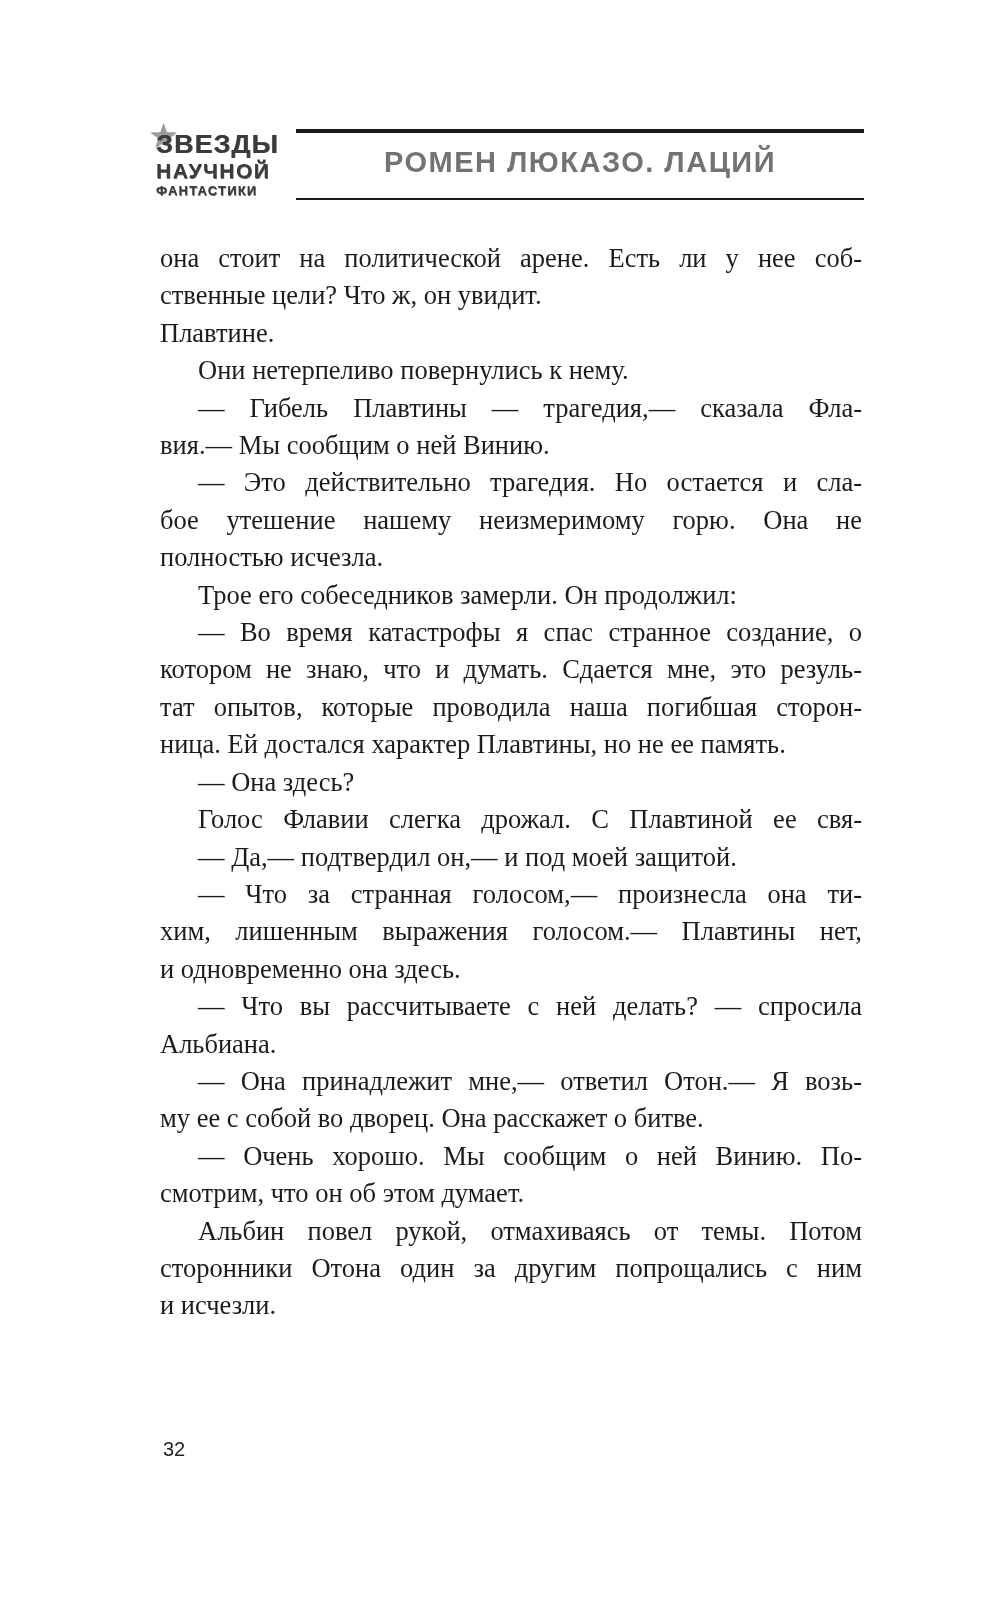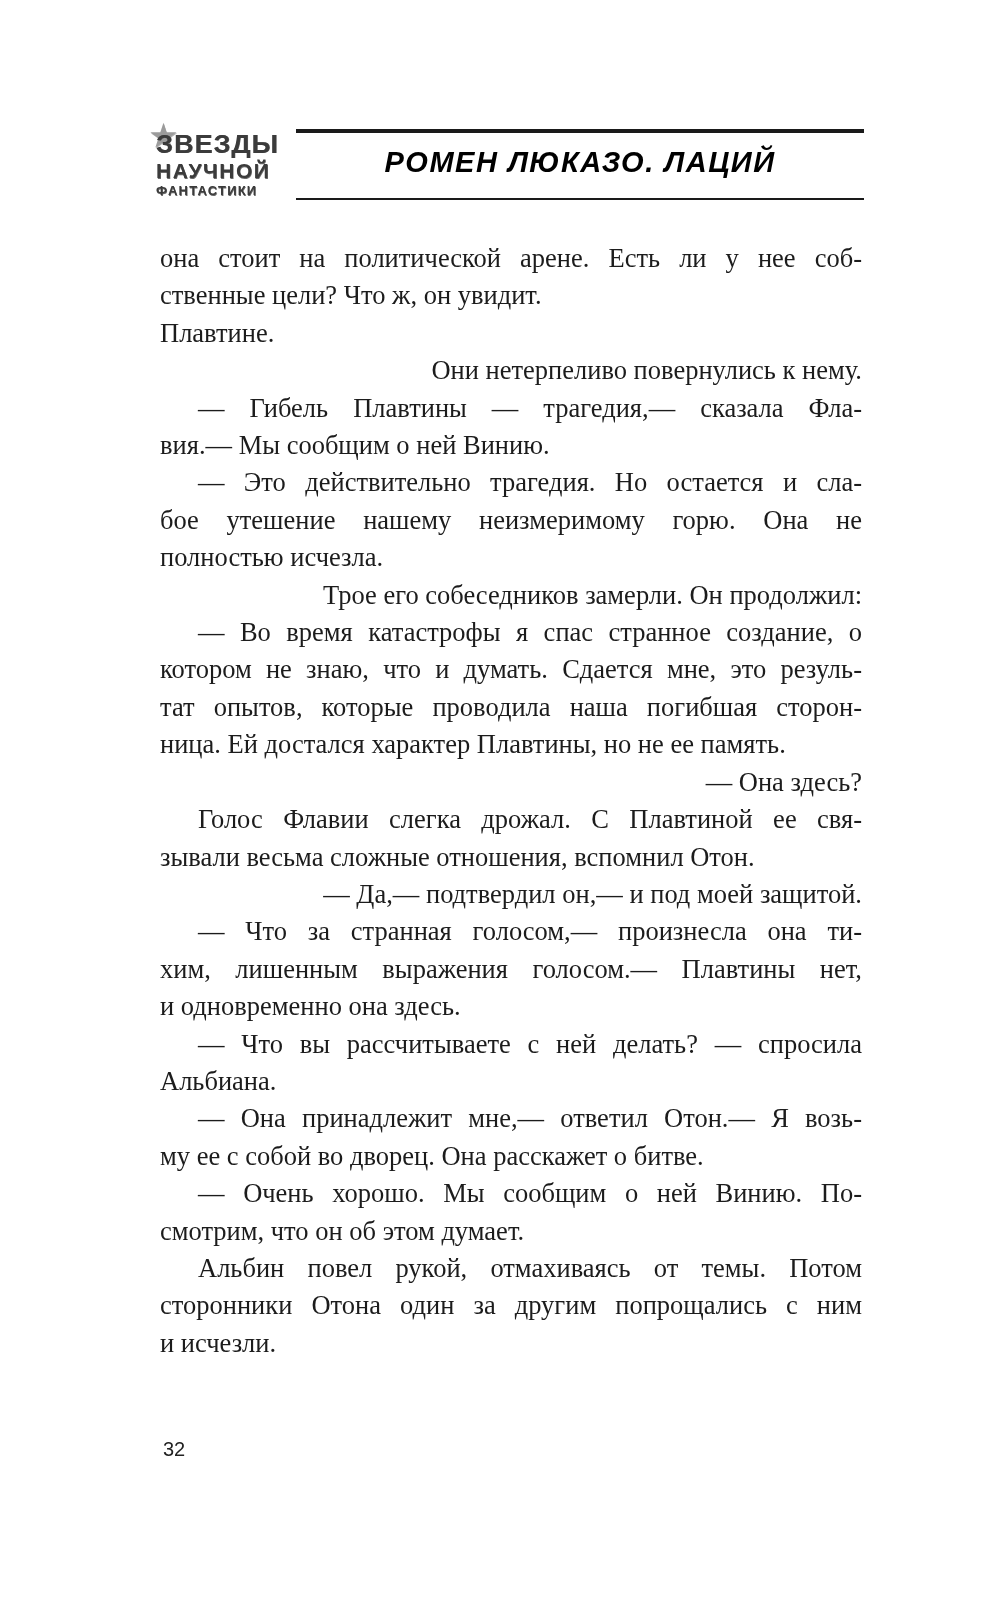--- a/index.html
+++ b/index.html
@@ -60,22 +60,21 @@
   .header-title {
     position: absolute;
     left: 296px;
     top: 146px;
     width: 568px;
     text-align: center;
     font-family: "Liberation Sans", sans-serif;
     font-weight: bold;
     font-size: 29px;
     letter-spacing: 1.5px;
-    color: #000000;
-    font-style: italic;
+    color: #737373;
   }
   .header-rule-bottom {
     position: absolute;
     left: 296px;
     top: 198px;
     width: 568px;
     height: 2px;
     background: #1a1a1a;
   }
 
@@ -93,21 +92,20 @@
   .line {
     text-align: left;
     white-space: normal;
   }
   .line.just {
     text-align: justify;
     text-align-last: justify;
   }
   .line.indent {
     padding-left: 38px;
-    text-align: right;
   }
 
   
   .page-number {
     position: absolute;
     left: 163px;
     top: 1438px;
     font-family: "Liberation Sans", sans-serif;
     font-size: 20px;
     color: #222222;
@@ -157,21 +155,20 @@
         <div class="line indent just">— Во время катастрофы я спас странное создание, о</div>
         <div class="line just">котором не знаю, что и думать. Сдается мне, это резуль-</div>
         <div class="line just">тат опытов, которые проводила наша погибшая сторон-</div>
         <div class="line">ница. Ей достался характер Плавтины, но не ее память.</div>
       </div>
       <div class="para">
         <div class="line indent">— Она здесь?</div>
       </div>
       <div class="para">
         <div class="line indent just">Голос Флавии слегка дрожал. С Плавтиной ее свя-</div>
-        <div class="line">зывали весьма сложные отношения, вспомнил Отон.</div>
       </div>
       <div class="para">
         <div class="line indent">— Да,— подтвердил он,— и под моей защитой.</div>
       </div>
       <div class="para">
         <div class="line indent just">— Что за странная голосом,— произнесла она ти-</div>
         <div class="line just">хим, лишенным выражения голосом.— Плавтины нет,</div>
         <div class="line">и одновременно она здесь.</div>
       </div>
       <div class="para">

